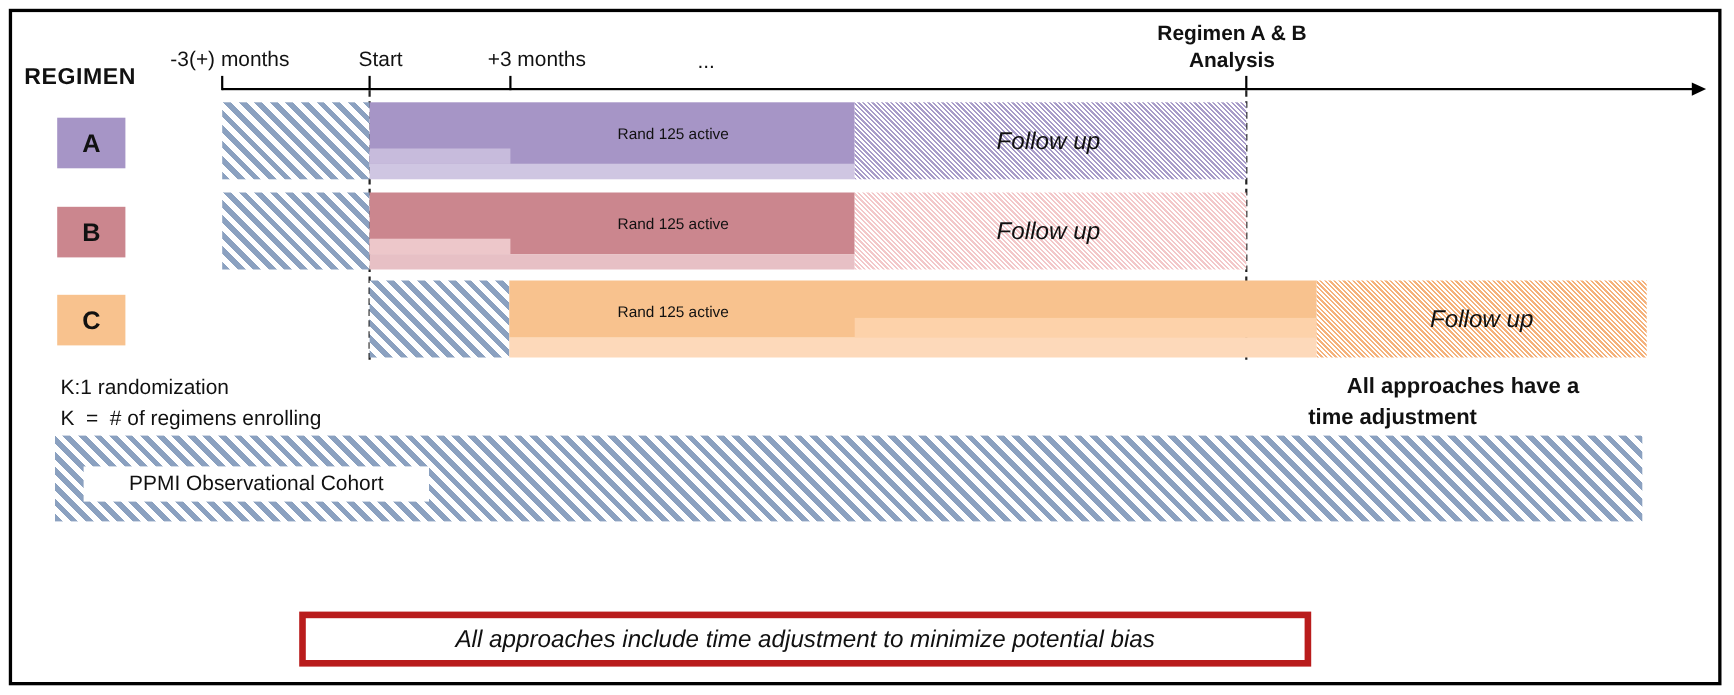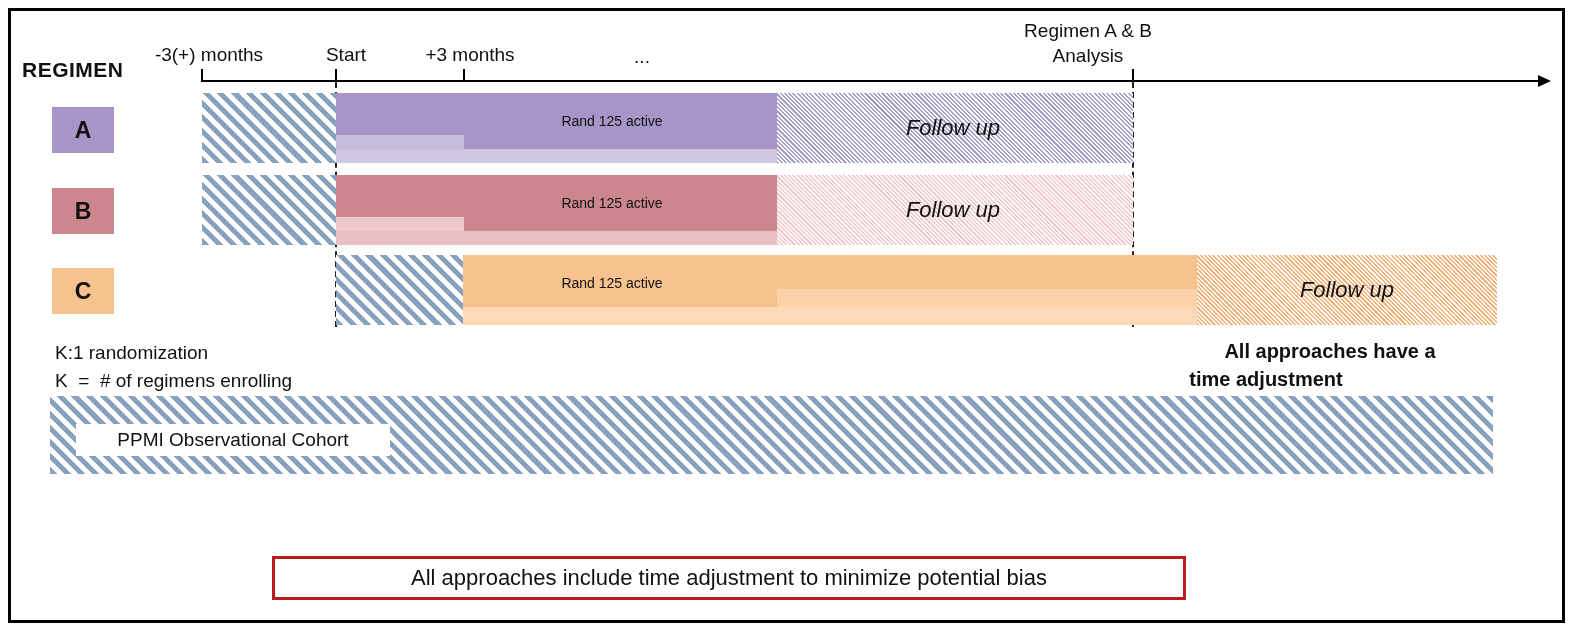--- a/index.html
+++ b/index.html
@@ -21,22 +21,22 @@
   
   .swatch{width:62px;height:46px;display:flex;align-items:center;justify-content:center;
           font-size:23px;font-weight:bold;}
   #regimen-title{left:22px;top:58px;font-size:21px;font-weight:bold;letter-spacing:.5px;}
   .note-line{font-size:19px;font-weight:normal;white-space:pre;}
   .adj-line{font-size:20px;font-weight:bold;transform:translateX(-50%);white-space:nowrap;}
   #ppmi-label-box{left:76px;top:424px;width:314px;height:32px;background:#fff;
                   display:flex;align-items:center;justify-content:center;text-align:right;}
   #ppmi-label{font-size:19px;white-space:nowrap;}
   #controls-note{left:40px;top:518px;font-size:19px;white-space:pre;}
-  #banner-box{left:272px;top:556px;width:908px;height:38px;border:3px solid #b91c1c;
-              display:flex;align-items:center;justify-content:center;}
+  #banner-box{left:272px;top:556px;width:908px;height:38px;border:6px solid #b91c1c;
+              display:flex;align-items:center;justify-content:center;font-style:italic;}
   #banner-text{font-size:22px;white-space:nowrap;}
 </style>
 </head>
 <body>
 
 <div id="canvas">
 
   <div id="frame" class="abs"></div>
 
   <div id="regimen-title" class="abs">REGIMEN</div>
@@ -52,23 +52,23 @@
 
   <div class="abs axis-line"></div>
   <div class="abs arrow"></div>
   <div class="abs tick" style="left:201px;"></div>
   <div class="abs tick" style="left:335px;"></div>
   <div class="abs tick" style="left:463px;"></div>
   <div class="abs tick" style="left:1132px;"></div>
 
   <div class="abs tick-label" style="left:209px;">-3(+) months</div>
   <div class="abs tick-label" style="left:346px;">Start</div>
-  <div class="abs tick-label" style="left:470px;text-align:center;">+3 months</div>
+  <div class="abs tick-label" style="left:488px;text-align:center;">+3 months</div>
   <div class="abs tick-label" style="left:642px;top:46px;">...</div>
-  <div class="abs tick-label-2l" style="left:1088px;">
+  <div class="abs tick-label-2l" style="left:1120px;font-weight:bold;">
     <div>Regimen A &amp; B</div>
     <div>Analysis</div>
   </div>
 
   <div class="abs vdash" style="left:335px;"></div>
   <div class="abs vdash" style="left:1132px;"></div>
 
   <div class="abs" style="left: 202px; top: 93px; width: 134px; height: 70px; background: repeating-linear-gradient(45deg, rgb(139, 161, 192) 0px, rgb(139, 161, 192) 5px, rgb(255, 255, 255) 5px, rgb(255, 255, 255) 10px);"></div>
   <div class="abs" style="left: 336px; top: 93px; width: 441px; height: 56px; background: rgb(166, 149, 198);"></div>
   <div class="abs" style="left: 336px; top: 135px; width: 128px; height: 14px; background: rgb(199, 187, 220);"></div>

